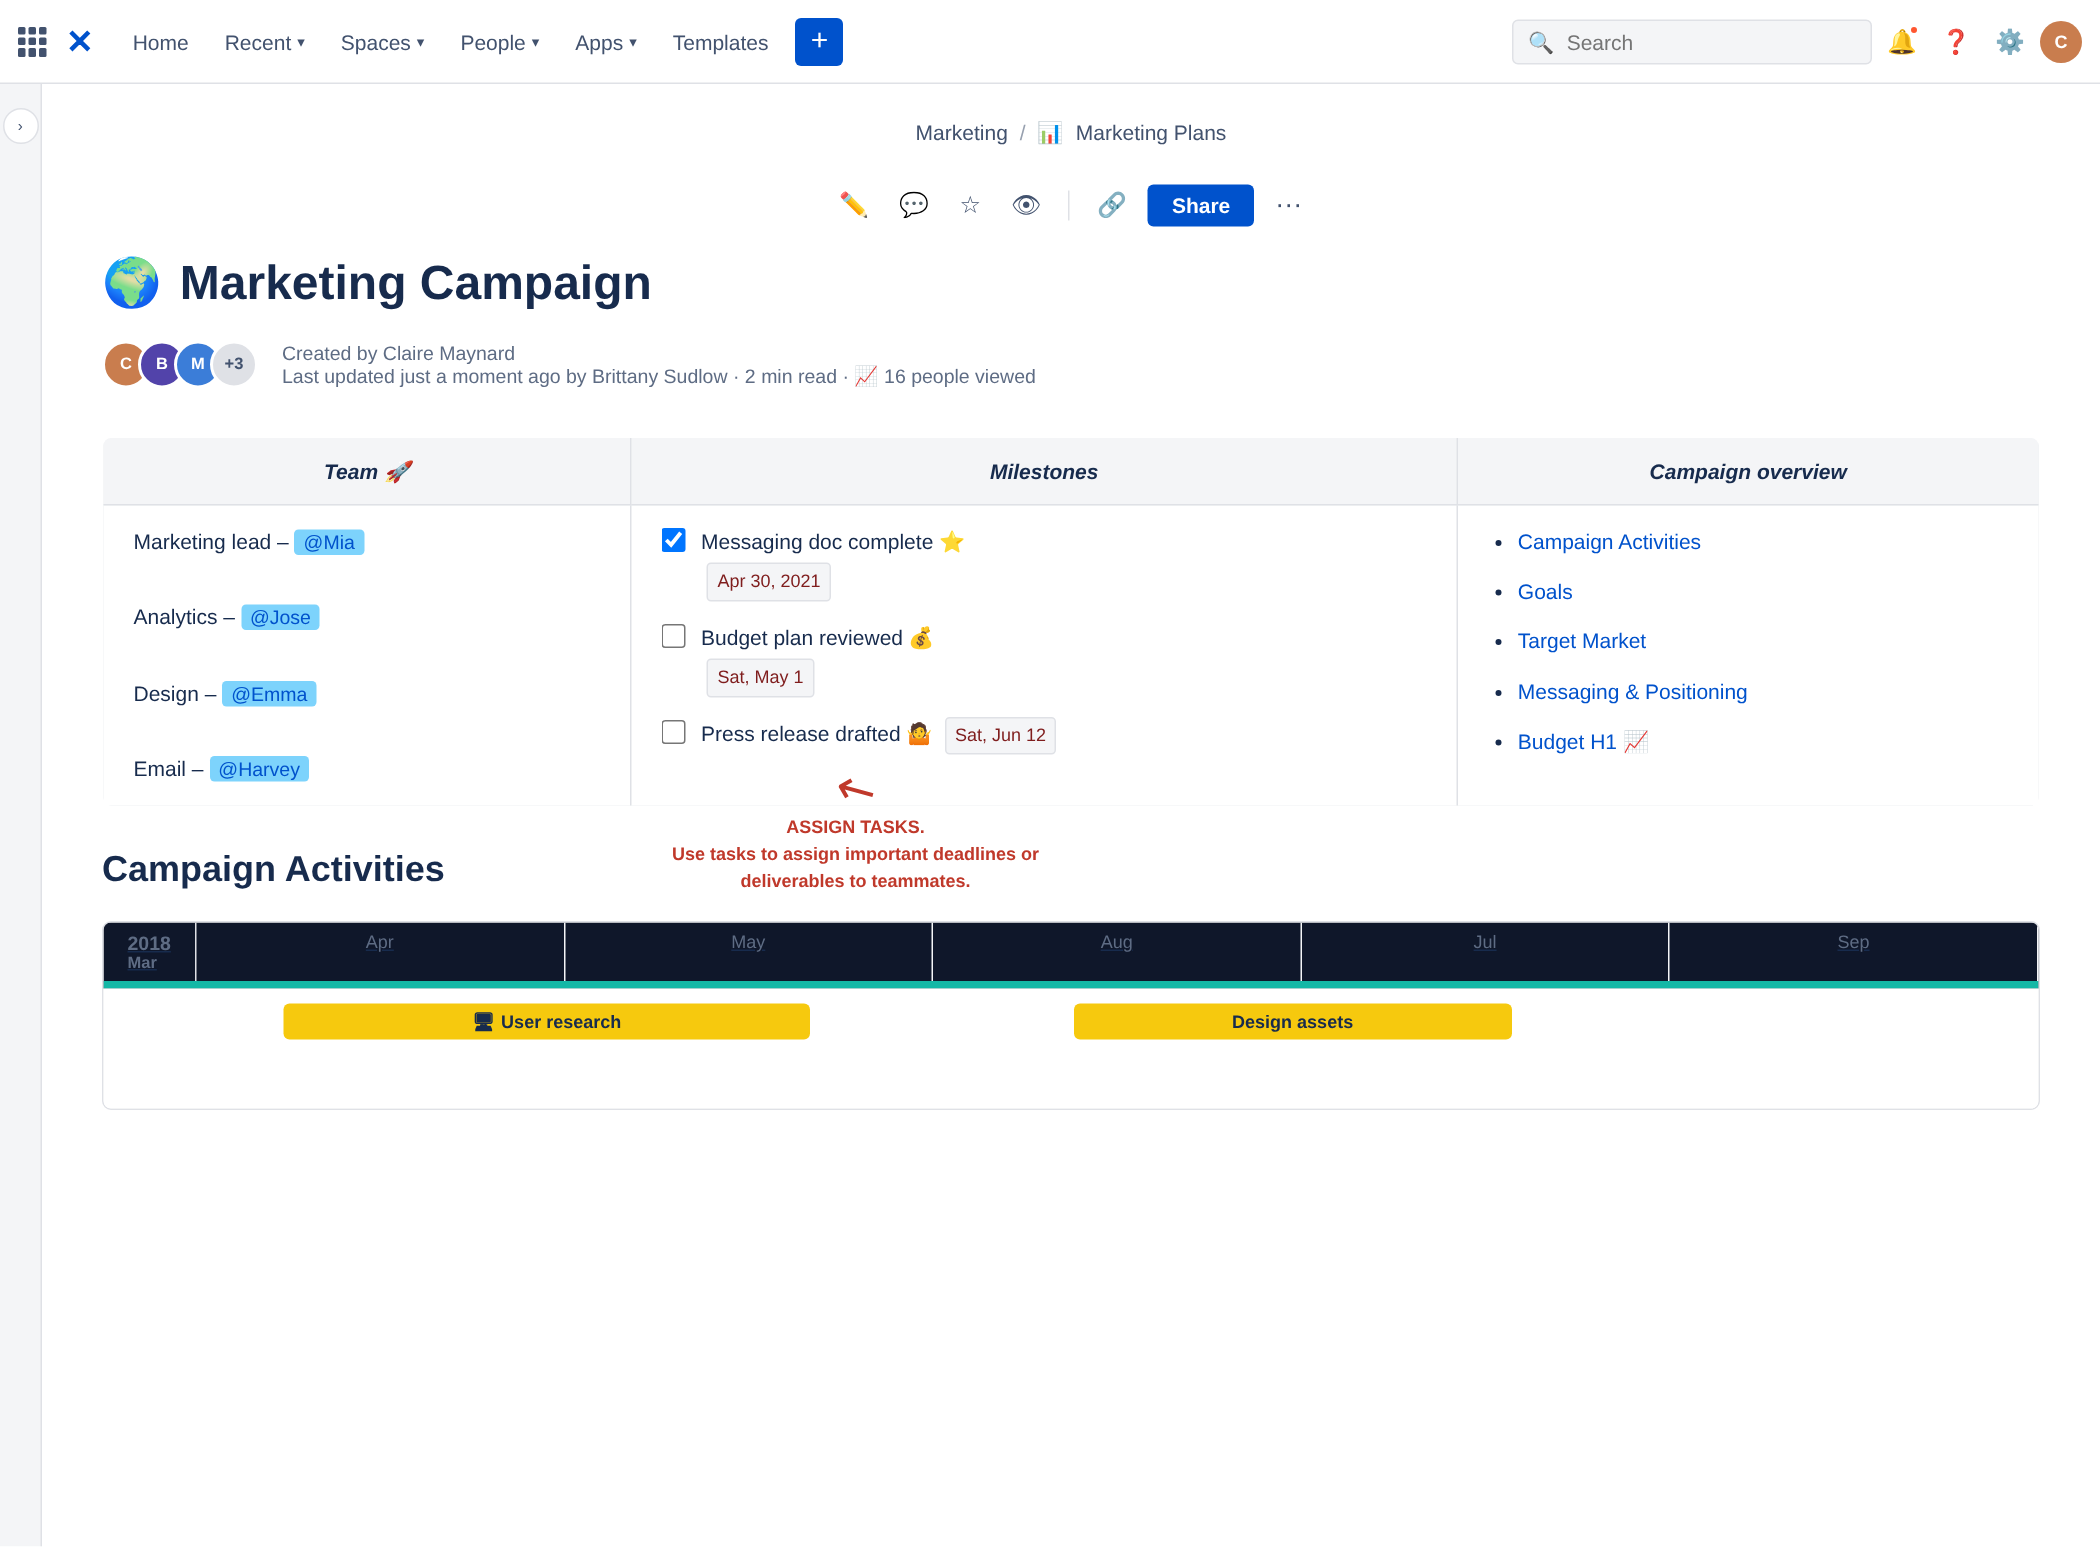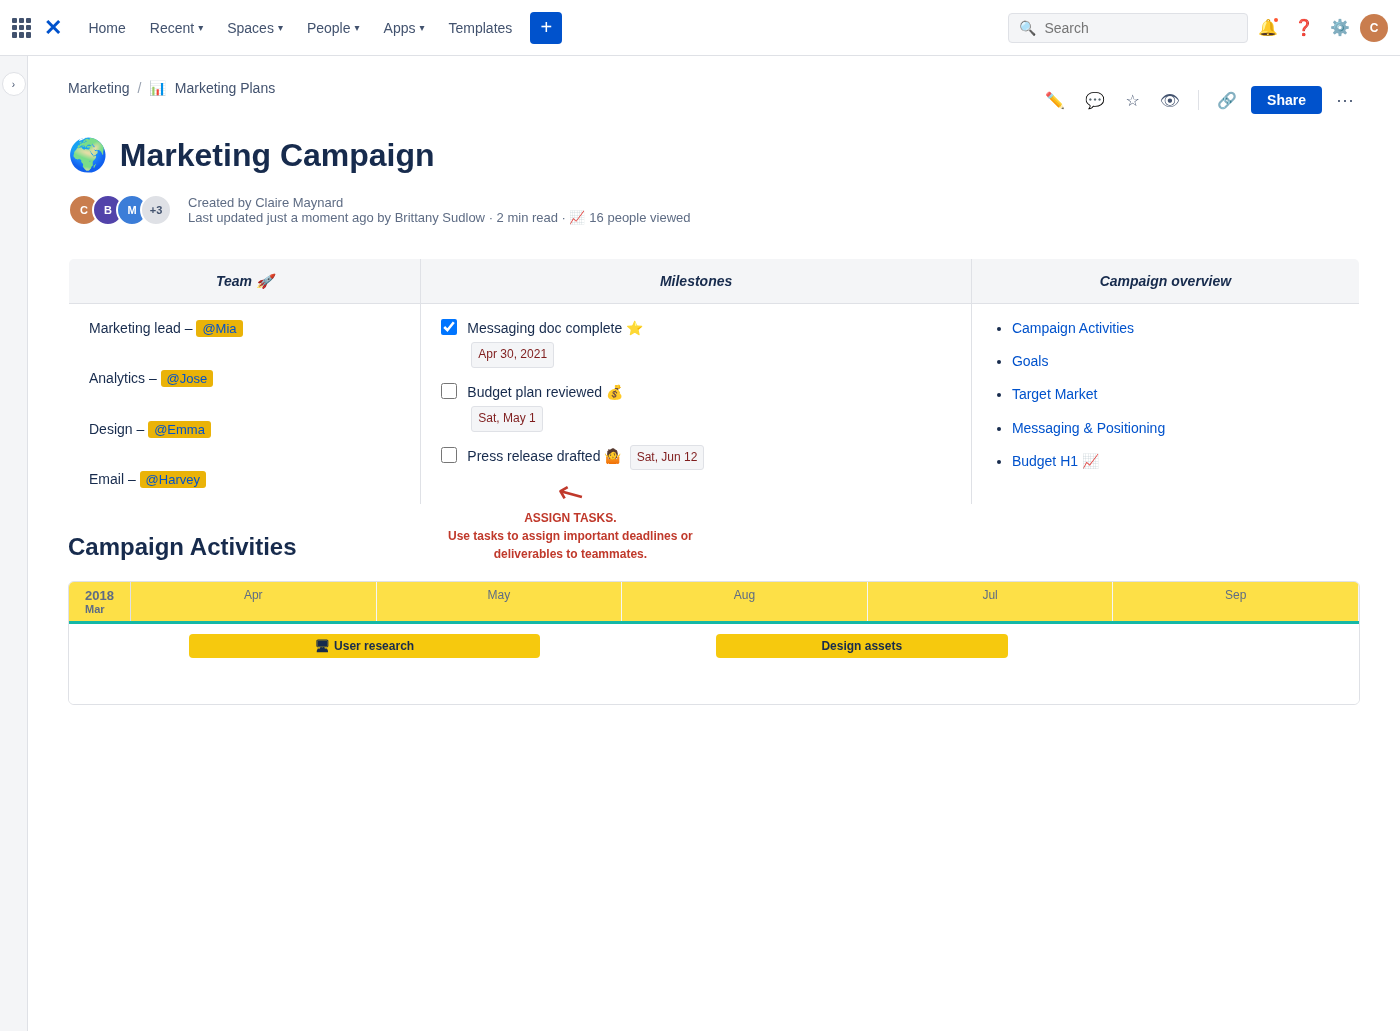--- a/index.html
+++ b/index.html
@@ -62,21 +62,21 @@
 
     
     .main-content { flex: 1; overflow-y: auto; padding: 24px 40px 40px; }
 
     
     .breadcrumb { display: flex; align-items: center; gap: 8px; color: #42526e; font-size: 14px; margin-bottom: 24px; }
     .breadcrumb a { color: #42526e; text-decoration: none; }
     .breadcrumb-sep { color: #97a0af; }
 
     
-    .page-header-row { display: flex; align-items: center; justify-content: space-between; margin-bottom: 16px; }
+    .page-header-row { display: flex; align-items: center; justify-content: space-between; margin-bottom: 16px; flex-direction: column; }
     .page-actions { display: flex; align-items: center; gap: 8px; }
     .page-action-btn { background: none; border: none; cursor: pointer; padding: 6px; border-radius: 4px; color: #42526e; font-size: 16px; }
     .separator { width: 1px; height: 20px; background: #dfe1e6; margin: 0 4px; }
     .share-btn {
       background: #0052CC; color: #fff; border: none; border-radius: 4px;
       padding: 6px 16px; font-size: 14px; font-weight: 600; cursor: pointer;
     }
     .more-btn { background: none; border: none; cursor: pointer; padding: 6px; color: #42526e; font-size: 18px; }
 
     
@@ -110,37 +110,37 @@
     
     .team-table { width: 100%; border-collapse: collapse; border: 1px solid #dfe1e6; border-radius: 6px; overflow: hidden; margin-bottom: 32px; }
     .team-table th {
       background: #f4f5f7; font-weight: 700; font-size: 14px;
       padding: 14px 20px; text-align: center; border: 1px solid #dfe1e6; font-style: italic;
     }
     .team-table td {
       padding: 12px 20px; border: 1px solid #dfe1e6; vertical-align: top;
       font-size: 14px; line-height: 1.8;
     }
-    .mention { color: #0052CC; background: #eab308; padding: 1px 6px; border-radius: 3px; font-size: 13px; }
+    .mention { color: #0052CC; background: #7dd3fc; padding: 1px 6px; border-radius: 3px; font-size: 13px; }
     .checkbox-item { display: flex; align-items: flex-start; gap: 10px; margin-bottom: 12px; }
     .checkbox-item input[type="checkbox"] { margin-top: 3px; width: 16px; height: 16px; cursor: pointer; }
     .date-badge {
       display: inline-block; background: #f4f5f7; border: 1px solid #dfe1e6;
       border-radius: 3px; padding: 1px 6px; font-size: 12px; color: #7f1d1d; margin-left: 4px;
     }
     .link-list { list-style: disc; padding-left: 20px; }
     .link-list li { margin-bottom: 8px; }
     .link-list a { color: #0052CC; text-decoration: none; }
 
     
     .section-title { font-size: 24px; font-weight: 700; color: #172b4d; margin-bottom: 20px; }
 
     
     .gantt-container { border: 1px solid #dfe1e6; border-radius: 6px; overflow: hidden; }
-    .gantt-header { display: flex; border-bottom: 3px solid #14b8a6; background: #fde047; }
+    .gantt-header { display: flex; border-bottom: 5px solid #14b8a6; background: #0f172a; text-decoration: underline; }
     .gantt-year { padding: 6px 16px; font-size: 13px; font-weight: 600; color: #5e6c84; border-right: 1px solid #dfe1e6; }
     .gantt-months { display: flex; flex: 1; }
     .gantt-month {
       flex: 1; text-align: center; padding: 6px 4px; font-size: 12px;
       color: #5e6c84; border-right: 1px solid #f4f5f7;
     }
     .gantt-body { background: #fff; padding: 8px 0; min-height: 80px; position: relative; }
     .gantt-bar {
       position: absolute; height: 24px; border-radius: 4px;
       display: flex; align-items: center; justify-content: center;

